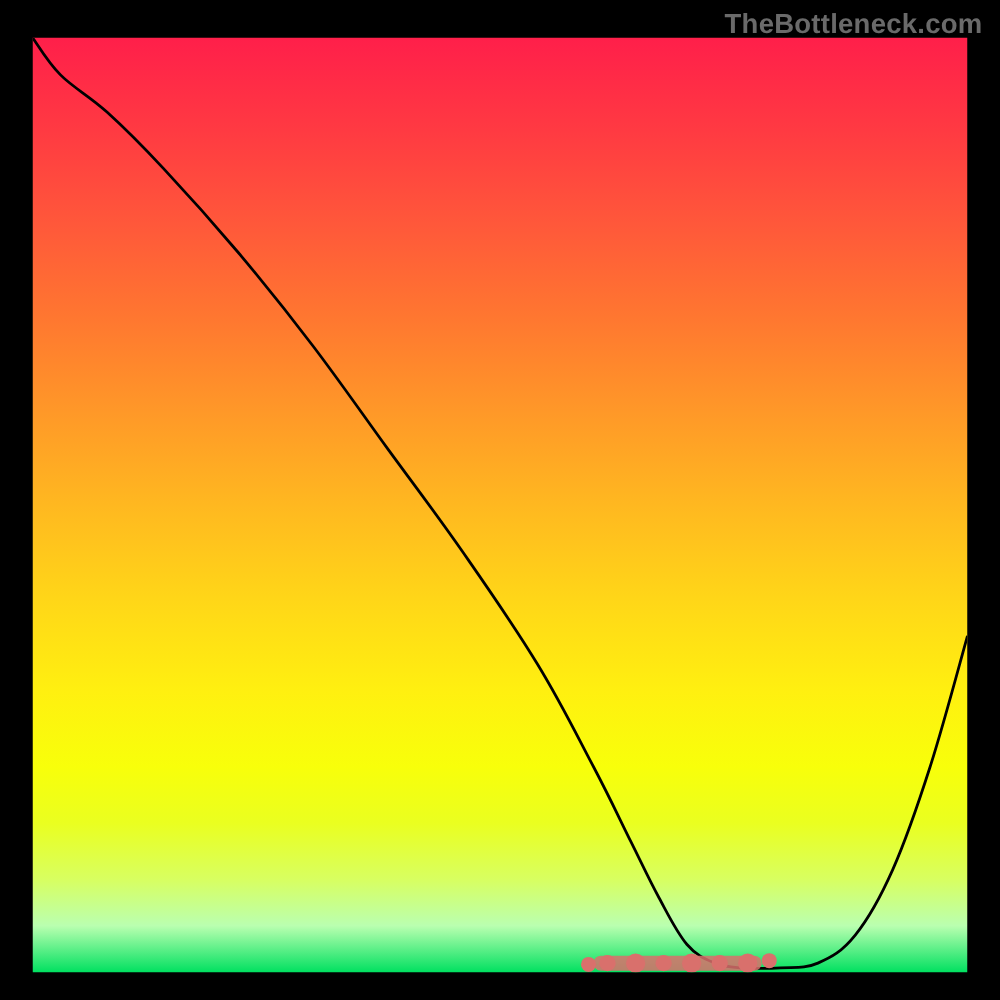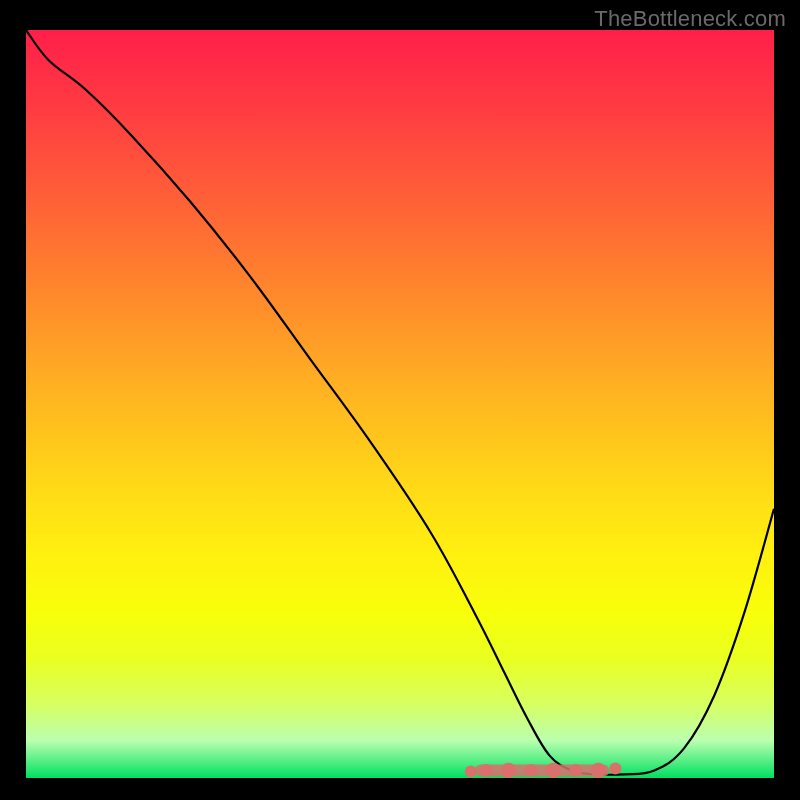--- a/index.html
+++ b/index.html
@@ -9,21 +9,21 @@
     background: #000;
     position: relative;
     font-family: Arial, sans-serif;
   }
   .watermark {
     position: absolute;
     top: 6px;
     right: 14px;
     color: #6a6a6a;
     font-size: 22px;
-    font-weight: 400;
+    font-weight: 700;
     letter-spacing: 0.2px;
     z-index: 10;
   }
   .plot-area {
     position: absolute;
     left: 26px;
     top: 30px;
     width: 748px;
     height: 748px;
     overflow: hidden;

